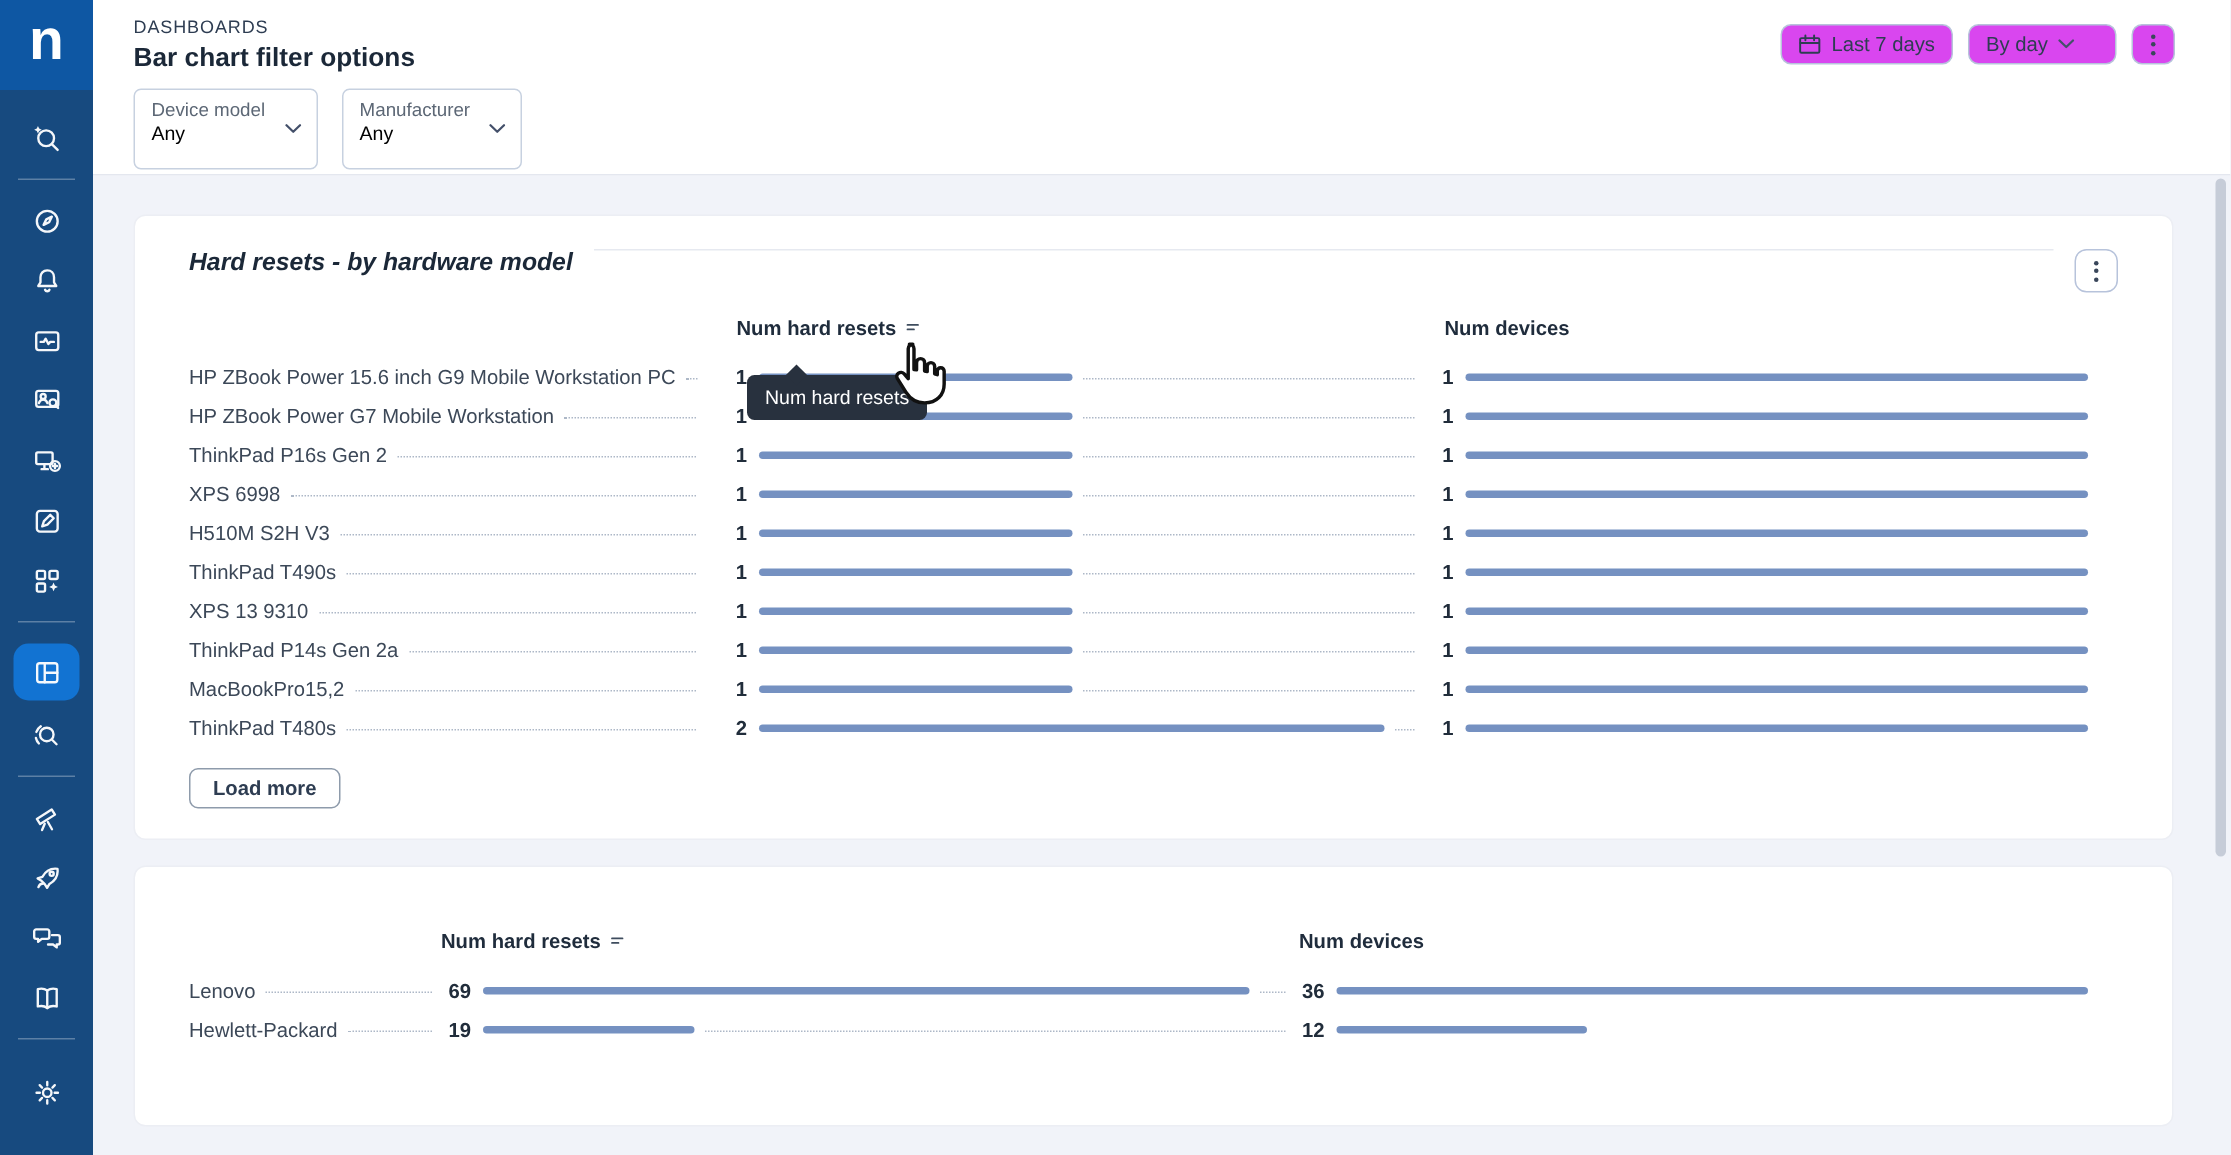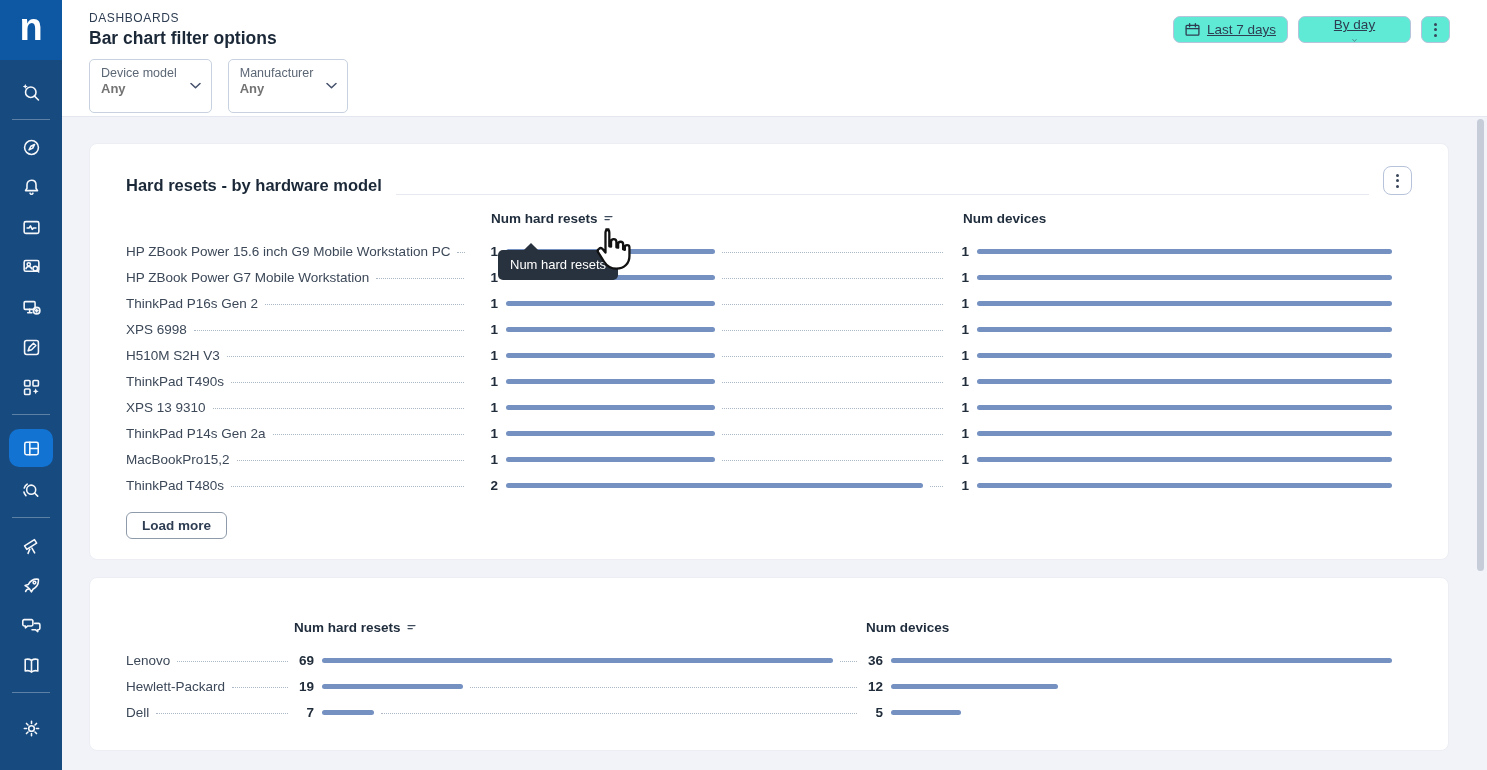--- a/index.html
+++ b/index.html
@@ -25,37 +25,37 @@
   .nav-item.gear-item { margin-top:8px; }
 
   
   .main { flex:1; display:flex; flex-direction:column; position:relative; min-width:0; }
 
   .topbar { background:#fff; border-bottom:1px solid #E4E7EF; height:117px; padding:11px 38px 0 27px; position:relative; flex:none; }
   .breadcrumb { font-size:12px; font-weight:400; letter-spacing:.6px; color:#2E3D52; cursor:pointer; }
   .page-title { font-size:17.5px; font-weight:700; color:#1B2838; margin-top:3px; }
   .topbar-right { position:absolute; top:16px; right:37px; display:flex; gap:10px; align-items:center; }
   .btn { display:flex; align-items:center; gap:7px; height:27px; padding:0 11px; border:1px solid #B7C3DB; border-radius:7px;
-         background:#5eead4; font-size:13.5px; color:#2E3D52; cursor:pointer; white-space:nowrap;text-decoration:underline; }
-  .select-btn { width:113px; justify-content:flex-end;flex-direction:column; }
+         background:#d946ef; font-size:13.5px; color:#2E3D52; cursor:pointer; white-space:nowrap; }
+  .select-btn { width:99px; justify-content:flex-start; }
   .icon-btn { width:29px; padding:0; justify-content:center; }
   .kebab { display:flex; flex-direction:column; gap:2.5px; }
   .kebab i { width:3px; height:3px; border-radius:50%; background:#39465A; display:block; }
 
   .filters { display:flex; gap:16px; margin-top:10px; }
   .filter-box { position:relative; border:1px solid #C7D1E0; border-radius:5px; padding:6px 34px 16px 11px; background:#fff; cursor:pointer; }
   .filter-label { font-size:12.5px; color:#5C6775; }
-  .filter-value { font-size:13px; font-weight:700; color:#737373; margin-top:1px; }
+  .filter-value { font-size:13px; font-weight:400; color:#000000; margin-top:1px; }
   .filter-chevron { position:absolute; right:10px; top:50%; transform:translateY(-50%); }
 
   .content { flex:1; padding:26px 38px 0 27px; overflow:hidden; }
 
   .card { background:#fff; border-radius:8px; border:1px solid #ECEEF4; padding:22px 36px 20px 36px; position:relative; }
   .card.c2 { margin-top:17px; height:174px; overflow:hidden; padding-bottom:0; }
-  .card-head { display:flex; align-items:flex-end; }
+  .card-head { display:flex; align-items:flex-start;font-style:italic; }
   .card-title { font-size:16.5px; font-weight:700; color:#1B2838; white-space:nowrap; }
   .rule { flex:1; height:1px; background:#E6E9F0; margin:0 14px; }
   .card-kebab { width:29px; height:29px; border:1px solid #B7C3DB; border-radius:8px; background:#fff;
                 display:flex; align-items:center; justify-content:center; cursor:pointer; flex:none; }
 
   .chart { margin-top:16px; }
   .c2 .chart { margin-top:20px; }
   .chart-cols { display:flex; font-weight:700; font-size:13.5px; color:#1F2C3C; margin-bottom:12px; margin-right:20px; align-items:center; }
   .c1 .sp1 { width:365px; flex:none; }
   .c1 .colh1 { width:472px; flex:none; display:flex; align-items:center; gap:6px; }
@@ -480,35 +480,20 @@
                 <span class="val val1">19</span>
                 <div class="zone zone1">
                   <span class="bar" style="width:26.3%"></span>
                   <span class="zdots"></span>
                 </div>
                 <span class="val val2">12</span>
                 <div class="zone zone2">
                   <span class="bar" style="width:33.3%"></span>
                 </div>
               </div>
-              <div class="crow">
-                <div class="lblwrap">
-                  <span class="lbl">Dell</span>
-                  <span class="leader"></span>
-                </div>
-                <span class="val val1">7</span>
-                <div class="zone zone1">
-                  <span class="bar" style="width:9.7%"></span>
-                  <span class="zdots"></span>
-                </div>
-                <span class="val val2">5</span>
-                <div class="zone zone2">
-                  <span class="bar" style="width:13.9%"></span>
-                </div>
-              </div>
             </div>
         </div>
       </section>
 
     </div>
 
     <div class="scroll-thumb"></div>
   </div>
 </div>
 

